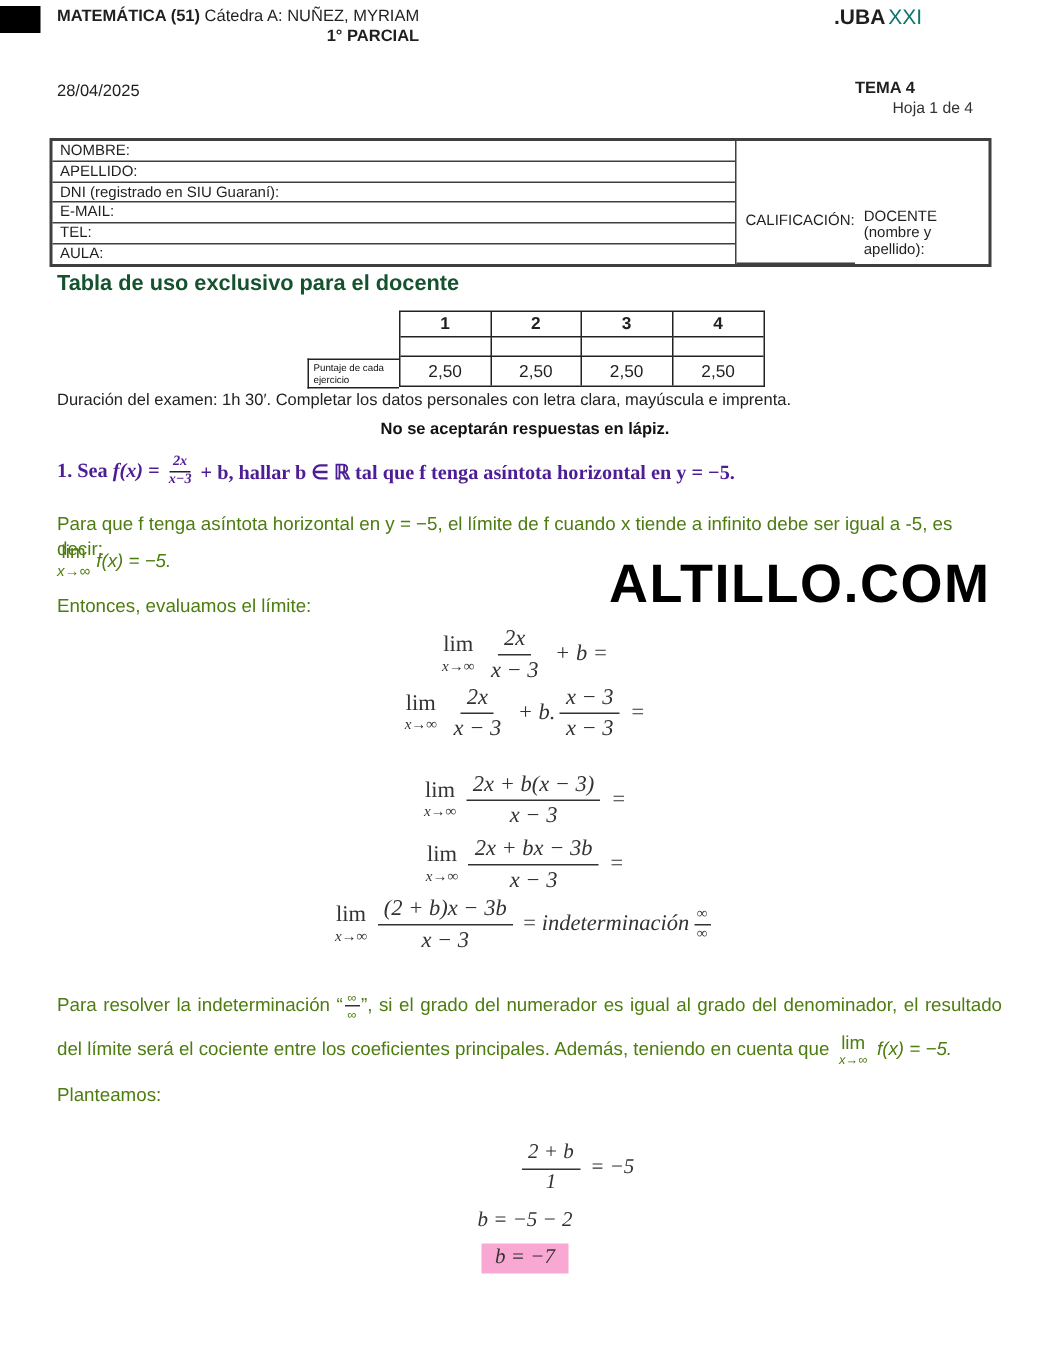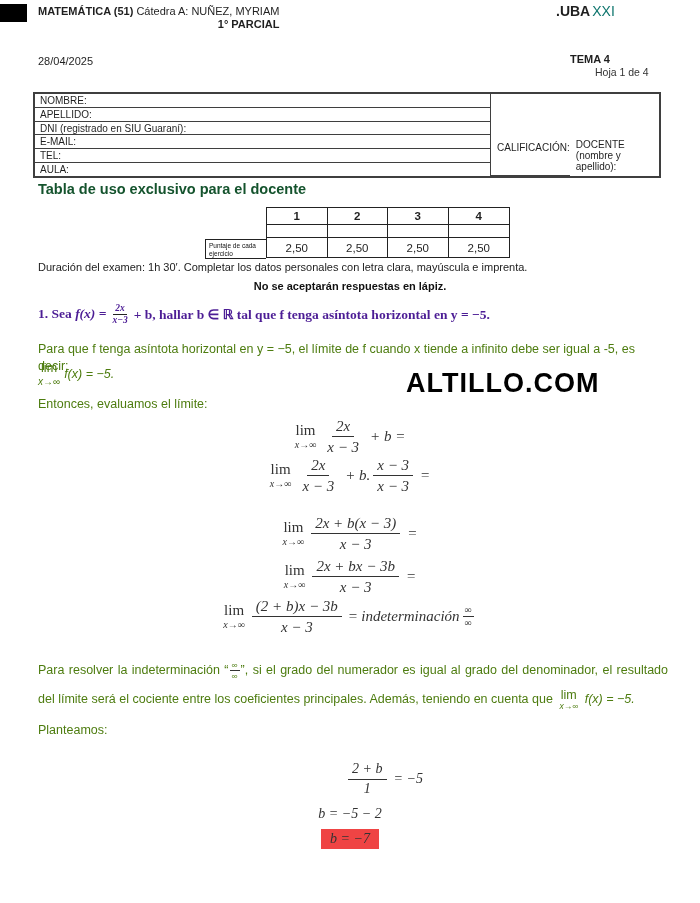--- a/index.html
+++ b/index.html
@@ -56,21 +56,21 @@
   .exercise>span{white-space:pre;}
   .exfrac{display:inline-flex;flex-direction:column;align-items:center;font-size:9.5px;
           line-height:1.15;margin:0 4px;font-style:italic;}
   .exfrac .fnum{border-bottom:1px solid #222;padding:0 2px 0;}
   .exfrac .fden{padding:0 2px;}
 
   .p1{position:absolute;left:38px;top:341px;width:630px;font-size:12.5px;line-height:1.35;}
   .lim-line{position:absolute;left:38px;top:362px;display:flex;align-items:center;font-size:12.5px;}
   .entonces{position:absolute;left:38px;top:397px;font-size:12.5px;}
 
-  .watermark{position:absolute;left:406px;top:368px;font-size:27px;font-weight:800;
+  .watermark{position:absolute;left:406px;top:368px;font-size:36px;font-weight:800;
              letter-spacing:1px;color:#000;font-family:"Liberation Sans",sans-serif;}
 
   
   .eqline{position:absolute;left:0;width:700px;display:flex;justify-content:center;
           align-items:center;font-family:"Liberation Serif",serif;font-size:15px;color:#333;}
   .frac{display:inline-flex;flex-direction:column;align-items:center;margin:0 3px;font-style:italic;}
   .frac .fnum{padding:0 4px 1px;border-bottom:1px solid #333;line-height:1.2;}
   .frac .fden{padding:1px 4px 0;line-height:1.2;}
   .lim{display:inline-flex;flex-direction:column;align-items:center;margin-right:4px;line-height:1;}
   .lim .lw{font-style:normal;}
@@ -90,21 +90,21 @@
   .inffrac-sm .fden{padding:1px 2px 0;}
   .limin{display:inline-flex;flex-direction:column;align-items:center;line-height:1;
          vertical-align:middle;margin:0 3px;}
   .limin .lw{font-size:12.5px;}
   .limin .ls{font-size:8.5px;font-style:italic;margin-top:1px;}
   .planteamos{position:absolute;left:38px;top:723px;font-size:12.5px;}
 
   .final1{top:761px;font-size:14px;padding-left:34px;}
   .final2{top:806px;font-size:14px;}
   .final3{top:829px;font-size:14px;}
-  .hl{background:#ef4444;padding:2px 9px;font-style:italic;}
+  .hl{background:#f9a8d4;padding:2px 9px;font-style:italic;}
 </style>
 </head>
 <body>
 
 <div class="black-mark"></div>
 
 <div class="hdr-left">
   <div><span class="b">MATEMÁTICA (51)</span> <span>Cátedra A: NUÑEZ, MYRIAM</span></div>
   <div class="b">1° PARCIAL</div>
 </div>

